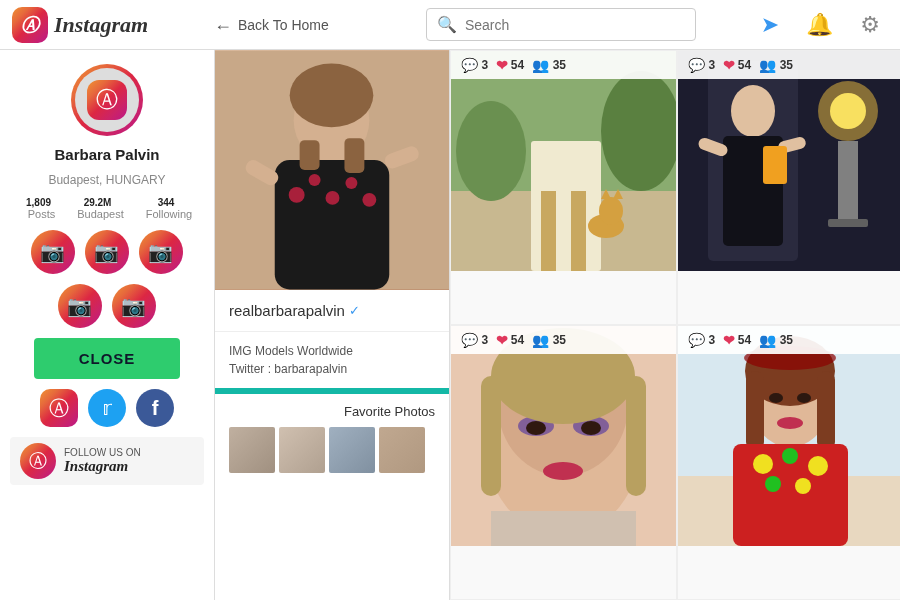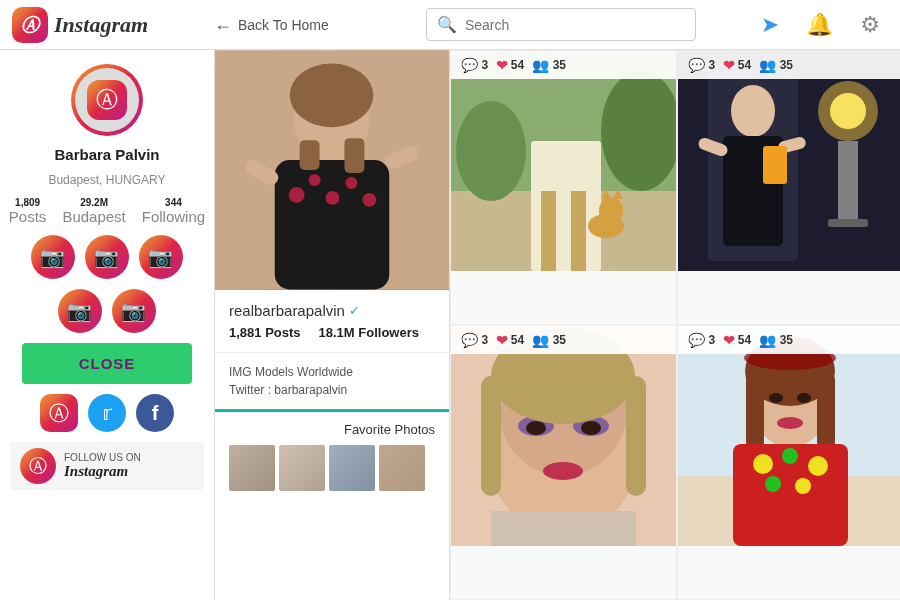--- a/index.html
+++ b/index.html
@@ -99,34 +99,34 @@
       font-weight: bold; font-size: 15px; color: #222; text-align: center;
     }
     .sidebar-location {
       font-size: 12px; color: #888; text-align: center;
     }
     .sidebar-stats {
       display: flex; gap: 16px; justify-content: center;
     }
     .stat-item { text-align: center; }
     .stat-value { font-weight: bold; font-size: 10px; color: #222; }
-    .stat-label { font-size: 15px; color: #888; }
+    .stat-label { font-size: 11px; color: #888; margin-left: 6px; }
     .sidebar-icons-row {
       display: flex; gap: 10px; justify-content: center;
     }
     .ig-circle-btn {
       width: 44px; height: 44px; border-radius: 50%;
       background: linear-gradient(135deg, #f09433, #e6683c, #dc2743, #cc2366, #bc1888);
       display: flex; align-items: center; justify-content: center;
       color: white; font-size: 20px; cursor: pointer;
     }
     .close-btn {
-      width: 170px;
+      width: 146px;
       background: #2ecc6e;
-      color: #701a75;
+      color: #0f172a;
       border: none;
       padding: 12px 0;
       border-radius: 4px;
       font-size: 15px;
       font-weight: bold;
       cursor: pointer;
       letter-spacing: 1px;
     }
     .sidebar-social {
       display: flex; align-items: center; gap: 10px; justify-content: center;
@@ -187,21 +187,21 @@
     }
     .verified { color: #3897f0; font-size: 13px; }
     .profile-counts {
       display: flex; gap: 18px; margin-top: 6px;
     }
     .profile-count { font-size: 13px; color: #555; }
     .profile-count strong { color: #222; }
     .profile-bio {
       padding: 10px 14px;
       font-size: 12px; color: #555; line-height: 1.5;
-      border-bottom: 3px solid #14b8a6;
+      border-bottom: 6px solid #14b8a6;
     }
     .fav-section {
       padding: 10px 14px;
     }
     .fav-title {
       font-size: 13px; color: #333; text-align: right; margin-bottom: 8px;
     }
     .fav-photos {
       display: flex; gap: 4px;
     }
@@ -369,28 +369,20 @@
         <rect x="85" y="90" width="20" height="30" rx="5" fill="#8b6340"></rect>
         <rect x="130" y="88" width="20" height="35" rx="5" fill="#8b6340"></rect>
       </svg>
     </div>
 
     <div class="profile-info">
       <div class="profile-username">
         <span>realbarbarapalvin</span>
         <span class="verified">✓</span>
       </div>
-      <div class="profile-counts">
-        <span class="profile-count">
-          <strong>1,881 Posts</strong>
-        </span>
-        <span class="profile-count">
-          <strong>18.1M Followers</strong>
-        </span>
-      </div>
     </div>
 
     <div class="profile-bio">
       <div>IMG Models Worldwide</div>
       <div>Twitter : barbarapalvin</div>
     </div>
 
     <div class="fav-section">
       <div class="fav-title">Favorite Photos</div>
       <div class="fav-photos">

